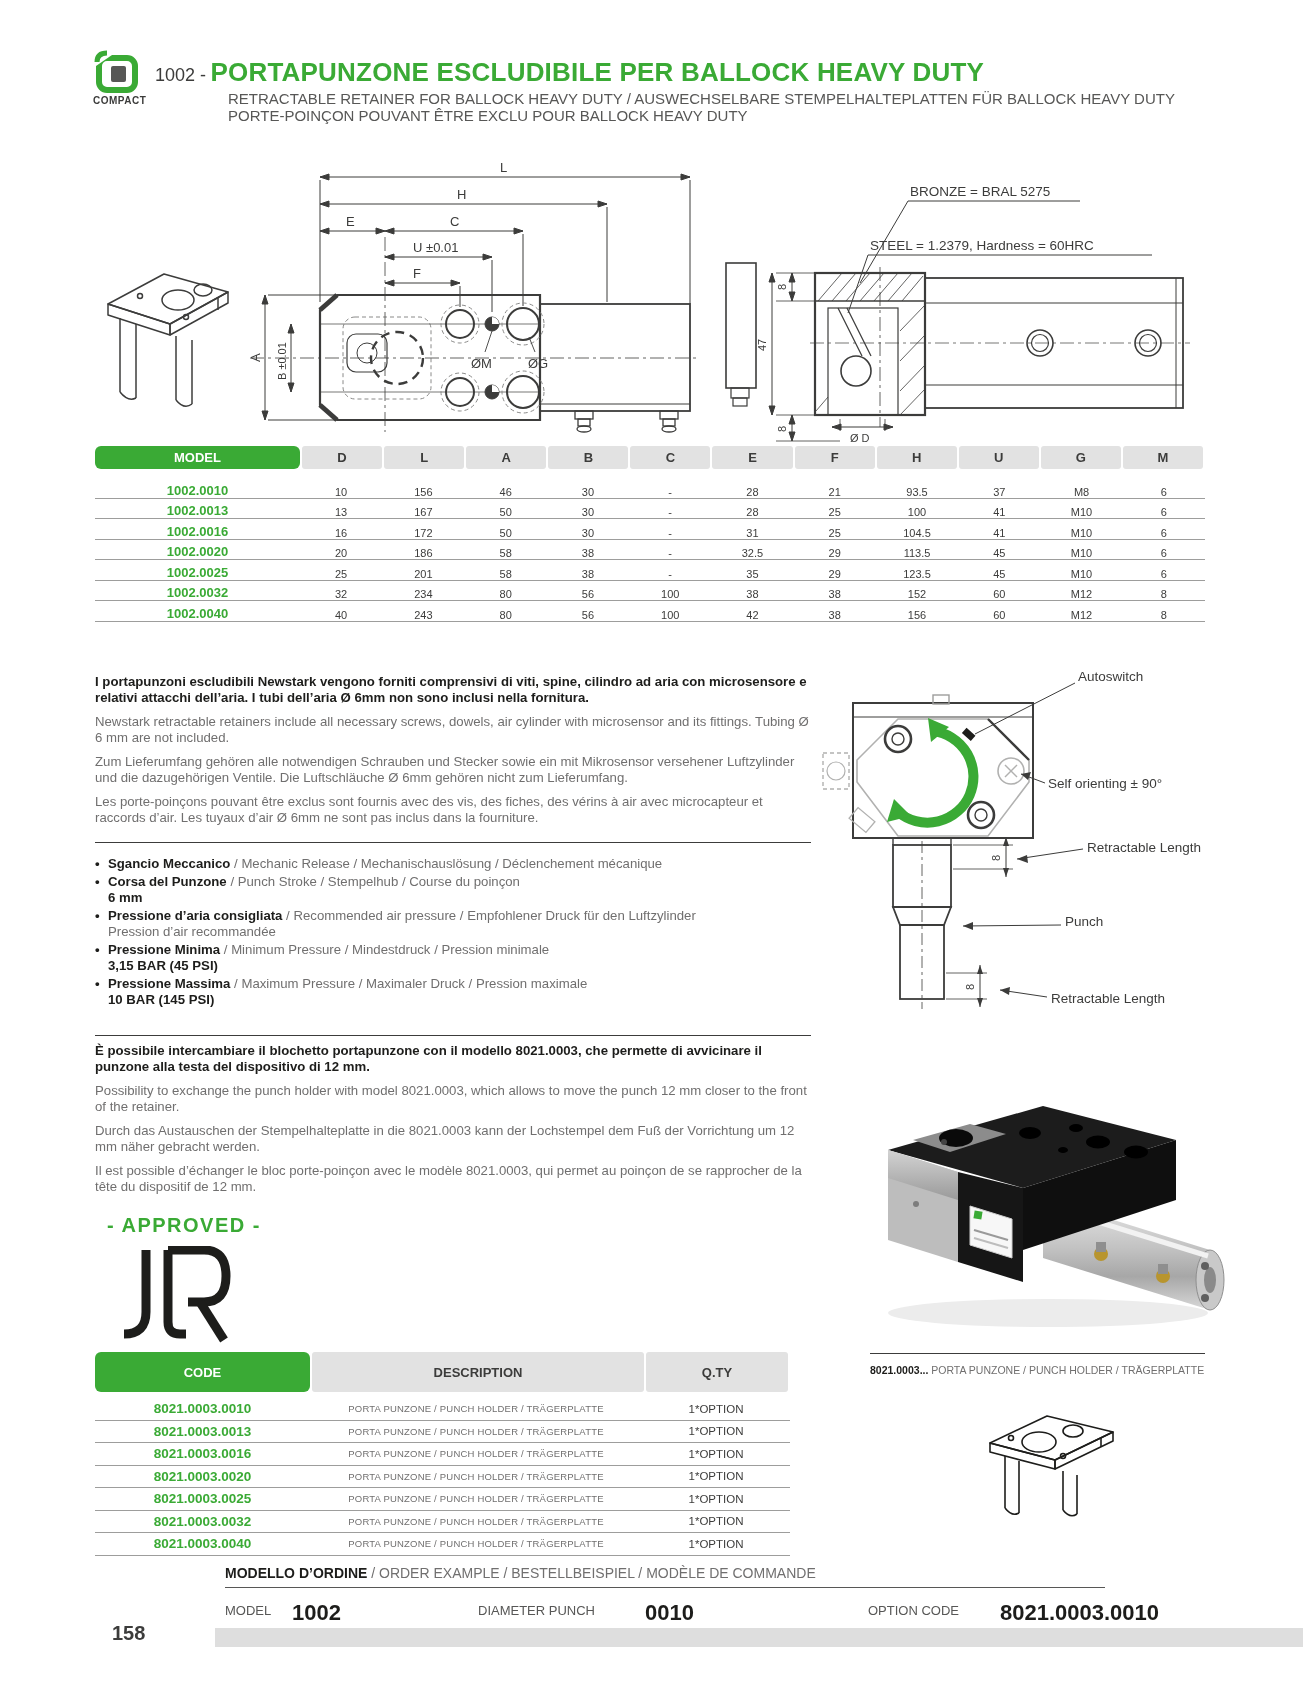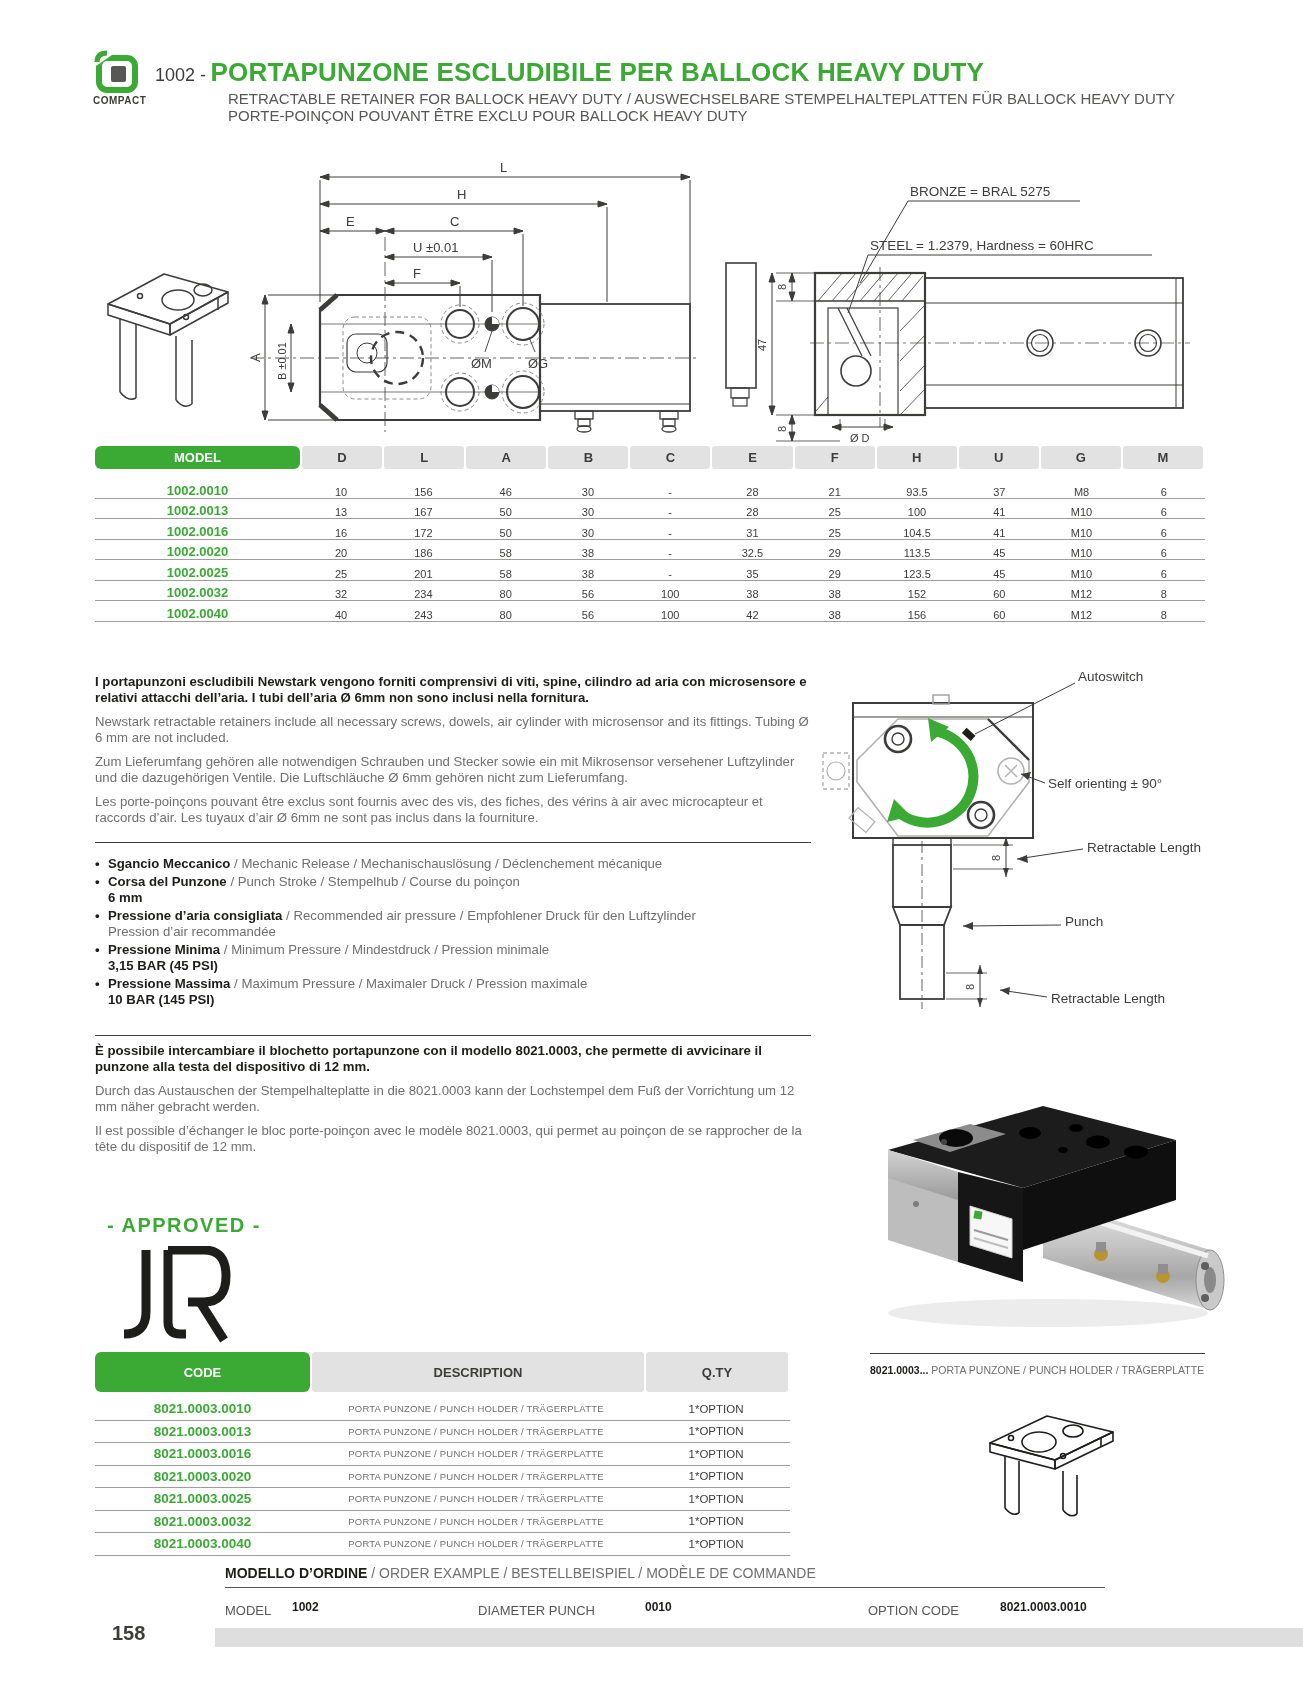--- a/index.html
+++ b/index.html
@@ -56,21 +56,21 @@
   .t2-body{margin-top:6px;}
 
   
   .photo-caption{font-size:10.5px;color:#706f6f;}
   .photo-caption .cap-code{font-weight:bold;color:#1d1d1b;}
 
   
   .order-head{font-size:14px;color:#706f6f;border-bottom:1.3px solid #575756;padding-bottom:6px;}
   .order-head .oh-bold{font-weight:bold;color:#1d1d1b;}
   .order-label{font-size:13px;color:#575756;}
-  .order-value{font-size:12px;font-weight:bold;color:#1d1d1b;}
+  .order-value{font-size:22px;font-weight:bold;color:#1d1d1b;}
   .pagebar{background:#dedede;height:19px;}
   .pagenum{font-size:20px;font-weight:bold;color:#3c3c3b;}
 
   
   .dt{font-family:"Liberation Sans",sans-serif;font-size:13px;fill:#3c3c3b;}
   .dts{font-family:"Liberation Sans",sans-serif;font-size:11px;fill:#3c3c3b;}
   .dlab{font-family:"Liberation Sans",sans-serif;font-size:13.5px;fill:#3c3c3b;}
 </style>
 </head>
 <body>
@@ -443,20 +443,21 @@
         <span class="b-title">Pressione Massima</span><span class="b-rest"> / Maximum Pressure / Maximaler Druck / Pression maximale</span>
         
         <div class="b-val">10 BAR (145 PSI)</div>
       </li>
     </ul>
 
   <hr class="rule abs" style="left:95px;top:1035px;width:716px;">
 
   <div class="abs txtcol" style="left:95px;top:1043px;">
     <p class="p-it">È possibile intercambiare il blochetto portapunzone con il modello 8021.0003, che permette di avvicinare il punzone alla testa del dispositivo di 12 mm.</p>
+    <p class="p-lang">Possibility to exchange the punch holder with model 8021.0003, which allows to move the punch 12 mm closer to the front of the retainer.</p>
     <p class="p-lang">Durch das Austauschen der Stempelhalteplatte in die 8021.0003 kann der Lochstempel dem Fuß der Vorrichtung um 12 mm näher gebracht werden.</p>
     <p class="p-lang">Il est possible d’échanger le bloc porte-poinçon avec le modèle 8021.0003, qui permet au poinçon de se rapprocher de la tête du dispositif de 12 mm.</p>
   </div>
 
   <div class="abs approved" style="left:107px;top:1214px;">- APPROVED -</div>
   <svg class="abs" style="left:112px;top:1246px;" width="120" height="100" viewBox="0 0 120 100">
     <g fill="none" stroke="#1d1d1b" stroke-width="9">
       <path d="M34 4 V66 Q34 88 12 88"></path>
       <path d="M56 4 V76 Q56 88 68 88 H74"></path>
       <path d="M56 4 H92 Q114 4 114 30 Q114 56 92 56 H76"></path>

